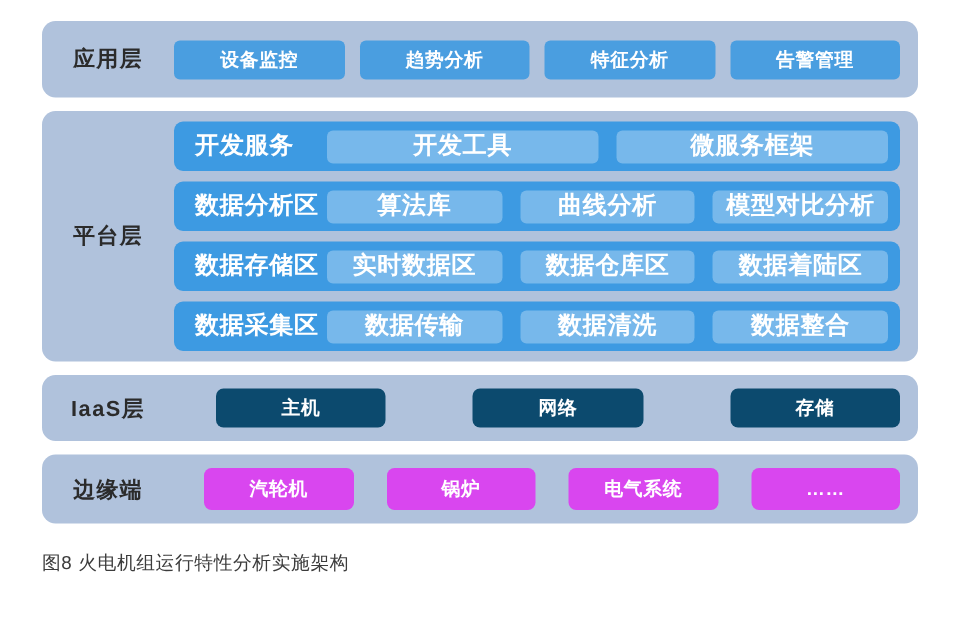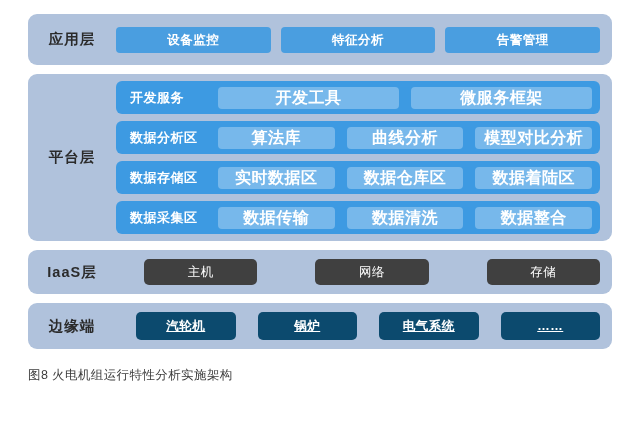--- a/index.html
+++ b/index.html
@@ -91,21 +91,21 @@
     background: #3d9ae2;
     border-radius: 6px;
     height: 33px;
     display: flex;
     align-items: center;
     padding: 0 8px;
   }
   .plat-row-label {
     flex: 0 0 88px;
     color: #ffffff;
-    font-size: 13px;
+    font-size: 16px;
     font-weight: 600;
     padding-left: 6px;
     letter-spacing: .5px;
   }
   .plat-row-chips {
     flex: 1 1 auto;
     display: flex;
     align-items: center;
     gap: 12px;
   }
@@ -130,48 +130,47 @@
     width: 100%;
     align-items: center;
     gap: 58px;
     padding-left: 28px;
   }
   .chip-iaas {
     flex: 1 1 0;
     height: 26px;
     line-height: 26px;
     text-align: center;
-    background: #404040;
-    color: #ffffff;
-    font-size: 12.5px;
-    font-weight: 400;
+    background: #0c4a6e;
+    color: #ffffff;
+    font-size: 12.5px;
+    font-weight: 700;
     border-radius: 5px;
     letter-spacing: .5px;
   }
 
   
   .edge-chips {
     display: flex;
     width: 100%;
     align-items: center;
     gap: 22px;
     padding-left: 20px;
   }
   .chip-edge {
     flex: 1 1 0;
     height: 28px;
     line-height: 28px;
     text-align: center;
-    background: #0c4a6e;
+    background: #d946ef;
     color: #ffffff;
     font-size: 12.5px;
     font-weight: 600;
     border-radius: 5px;
     letter-spacing: .5px;
-    text-decoration: underline;
   }
 
   
   .caption {
     text-align: left;
     font-size: 12.5px;
     color: #3c3c3c;
     margin-top: 18px;
     letter-spacing: .4px;
   }
@@ -179,20 +178,21 @@
 </head>
 <body>
 
 <div id="diagram">
 
   <div class="layer-card app">
     <div class="layer-title">应用层</div>
     <div class="layer-body">
       <div class="app-chips">
         <div class="chip-app">设备监控</div>
+        <div class="chip-app">趋势分析</div>
         <div class="chip-app">特征分析</div>
         <div class="chip-app">告警管理</div>
       </div>
     </div>
   </div>
 
   <div class="layer-card platform">
     <div class="layer-title">平台层</div>
     <div class="platform-rows">
 

